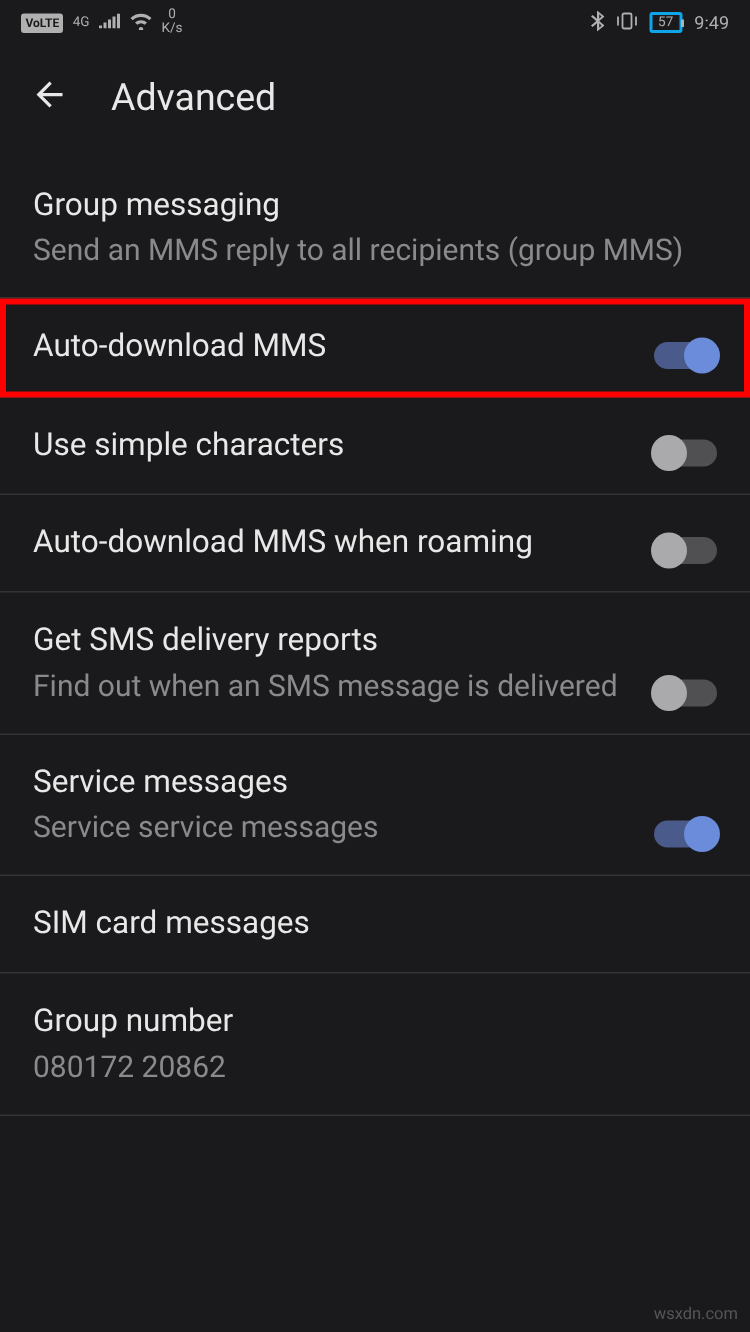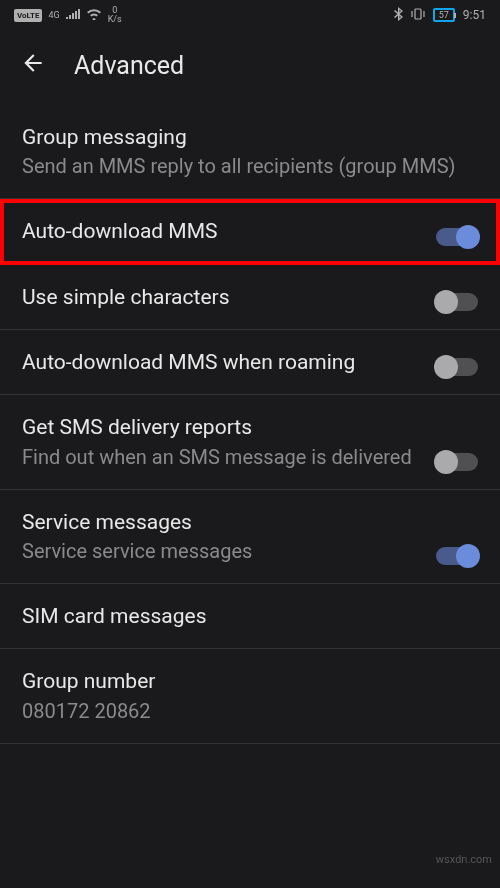--- a/index.html
+++ b/index.html
@@ -137,21 +137,21 @@
     .toggle.off::after {
       left: -2px;
       background: #aaaaad;
     }
     .highlighted {
       outline: 4px solid #ff0000;
       outline-offset: -4px;
     }
     .watermark {
       position: absolute;
-      bottom: 22px;
+      bottom: 6px;
       right: 8px;
       font-size: 11px;
       color: #555;
     }
   </style>
 </head>
 <body>
 
 <div class="status-bar">
   <div class="status-left">
@@ -178,21 +178,21 @@
           <path d="M4 0v5.5L1 3 0 4l3.5 3L0 10l1 1 3-2.5V14l5-4-3.5-3L9 4 4 0zm1.5 2.5L7 4 5.5 5.5v-3zm0 6L7 10l-1.5 1.5v-3z" fill="#b0b0b0"></path>
         </svg>
     </span>
     <span>
       <svg width="14" height="12" viewBox="0 0 14 12">
           <rect x="4" y="1" width="6" height="10" rx="1" fill="none" stroke="#b0b0b0" stroke-width="1.2"></rect>
           <path d="M1 3v6M13 3v6" stroke="#b0b0b0" stroke-width="1.2"></path>
         </svg>
     </span>
     <span class="battery-box">57</span>
-    <span>9:51</span>
+    <span>9:49</span>
   </div>
 </div>
 
 <div class="header">
   <span class="back-arrow">
     <svg width="26" height="26" viewBox="0 0 24 24">
         <path d="M20 11H7.8l5.6-5.6L12 4l-8 8 8 8 1.4-1.4L7.8 13H20v-2z" fill="#e8e8e8"></path>
       </svg>
   </span>
   <h1 class="header-title">Advanced</h1>

